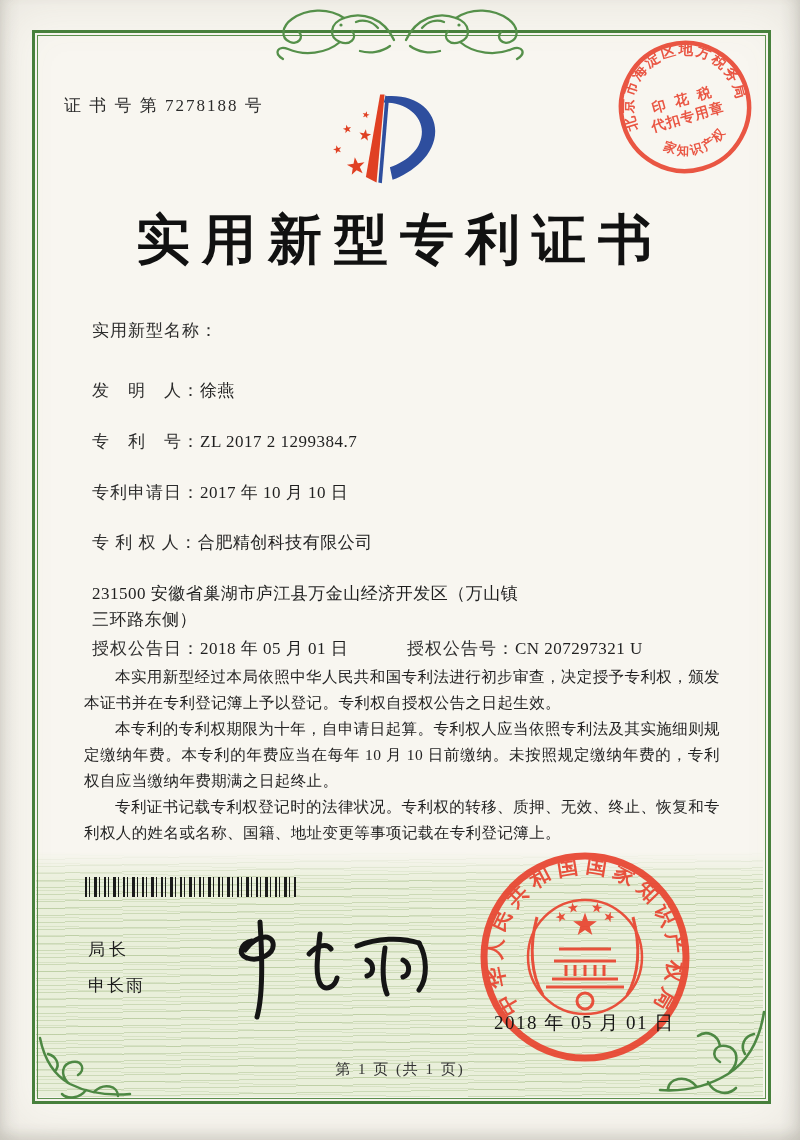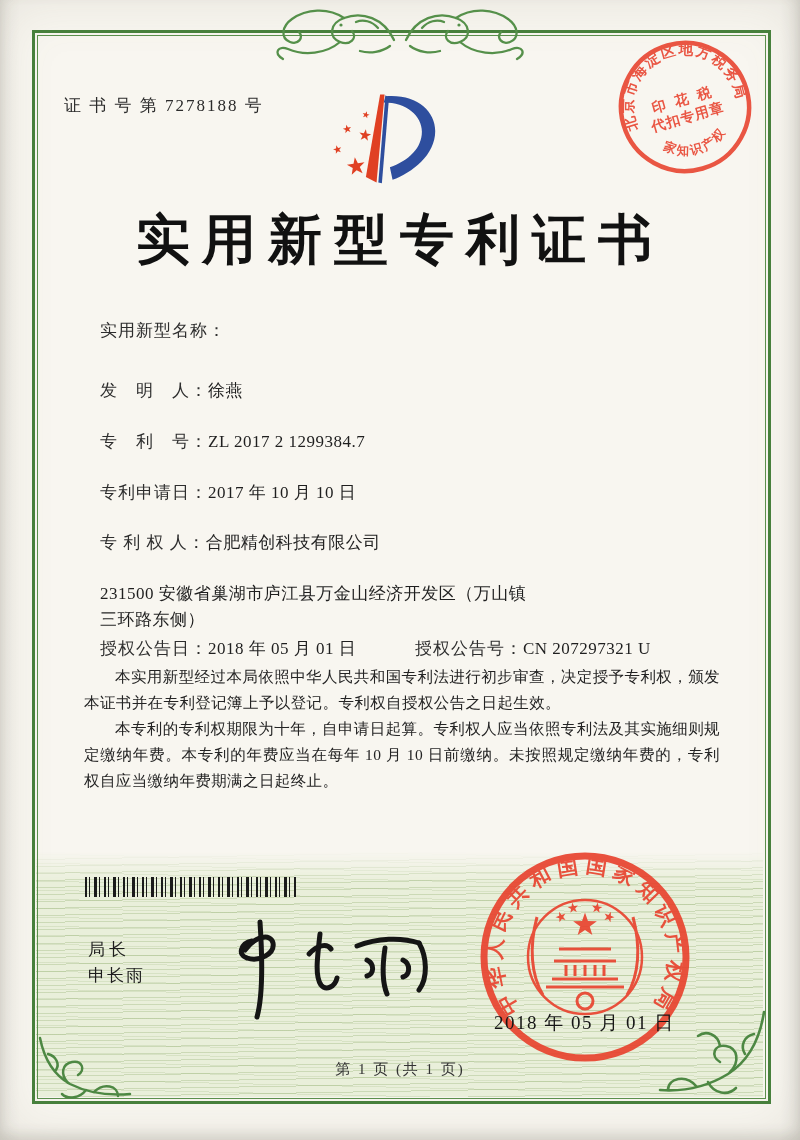--- a/index.html
+++ b/index.html
@@ -25,38 +25,38 @@
   
   .cert-no{position:absolute;left:64px;top:94px;font-size:17px;letter-spacing:2px;color:#2b2b2b;z-index:4;}
   .logo{position:absolute;left:325px;top:90px;width:160px;height:112px;z-index:4;}
   .title{position:absolute;left:0;top:204px;width:100%;text-align:center;font-size:54px;font-weight:bold;letter-spacing:12px;color:#111;z-index:4;}
   
   .dragons{position:absolute;left:266px;top:6px;width:268px;height:60px;z-index:5;}
   
   .tax-stamp{position:absolute;left:610px;top:32px;width:150px;height:150px;transform:rotate(-16deg);opacity:.88;z-index:6;}
   
   .fields{position:absolute;left:84px;top:0;width:640px;z-index:4;font-size:17px;line-height:26px;}
-  .field-row{position:absolute;left:16px;display:flex;align-items:flex-start;}
+  .field-row{position:absolute;left:8px;display:flex;align-items:flex-start;}
   .field-row .lbl{white-space:pre;letter-spacing:1px;color:#2e2e2e;}
   .field-row .val{letter-spacing:.5px;color:#1f1f1f;}
   .fr1{top:318px}.fr2{top:378px}.fr3{top:429px}.fr4{top:480px}.fr5{top:530px}.fr6{top:581px}.fr7{top:636px;width:640px}
   .addr-l2{display:block;}
   .grant-right{position:absolute;left:315px;top:0;display:flex;}
   
   .paras{position:absolute;left:84px;top:664px;width:636px;z-index:4;font-size:15.5px;line-height:26px;text-align:justify;color:#242424;}
   .paras p{margin:0;text-indent:2em;letter-spacing:.4px;}
   
   .barcode{
     position:absolute;left:85px;top:877px;width:212px;height:20px;z-index:4;
     background:
       repeating-linear-gradient(90deg,#1b1b1b 0 2px,transparent 2px 4px,#1b1b1b 4px 5px,transparent 5px 9px,#1b1b1b 9px 12px,transparent 12px 14px,#1b1b1b 14px 15px,transparent 15px 19px);
   }
   
   .signer{position:absolute;left:88px;top:938px;z-index:4;font-family:"Liberation Sans","DejaVu Sans",sans-serif;font-size:17px;color:#1d1d1d;letter-spacing:4px;}
-  .signer .name{margin-top:3px;letter-spacing:2px;}
+  .signer .name{margin-top:13px;letter-spacing:2px;}
   .signature{position:absolute;left:205px;top:912px;width:250px;height:115px;z-index:4;}
   
   .office-seal{position:absolute;left:473px;top:845px;width:224px;height:224px;z-index:4;opacity:.9;}
   .seal-date{position:absolute;left:494px;top:1010px;z-index:5;font-size:19px;letter-spacing:1.5px;color:#161616;}
   
   .flourish{position:absolute;z-index:4;}
   .flourish.bl{left:34px;top:1034px;width:104px;height:70px;}
   .flourish.br{right:28px;top:1008px;width:116px;height:96px;transform:scaleX(-1);}
   
   .footer{position:absolute;left:0;top:1060px;width:100%;text-align:center;z-index:4;font-size:15px;letter-spacing:2px;color:#333;}
@@ -148,20 +148,21 @@
       <span class="grant-right">
         <span class="lbl">授权公告号：</span>
         <span class="val">CN 207297321 U</span>
       </span>
     </div>
   </div>
 
   <div class="paras">
     <p>本实用新型经过本局依照中华人民共和国专利法进行初步审查，决定授予专利权，颁发本证书并在专利登记簿上予以登记。专利权自授权公告之日起生效。</p>
     <p>本专利的专利权期限为十年，自申请日起算。专利权人应当依照专利法及其实施细则规定缴纳年费。本专利的年费应当在每年 10 月 10 日前缴纳。未按照规定缴纳年费的，专利权自应当缴纳年费期满之日起终止。</p>
+    <p>专利证书记载专利权登记时的法律状况。专利权的转移、质押、无效、终止、恢复和专利权人的姓名或名称、国籍、地址变更等事项记载在专利登记簿上。</p>
   </div>
 
   <div class="barcode"></div>
 
   <div class="signer">
     <div>局长</div>
     <div class="name">申长雨</div>
   </div>
 
   <svg class="signature" viewBox="0 0 250 115">

